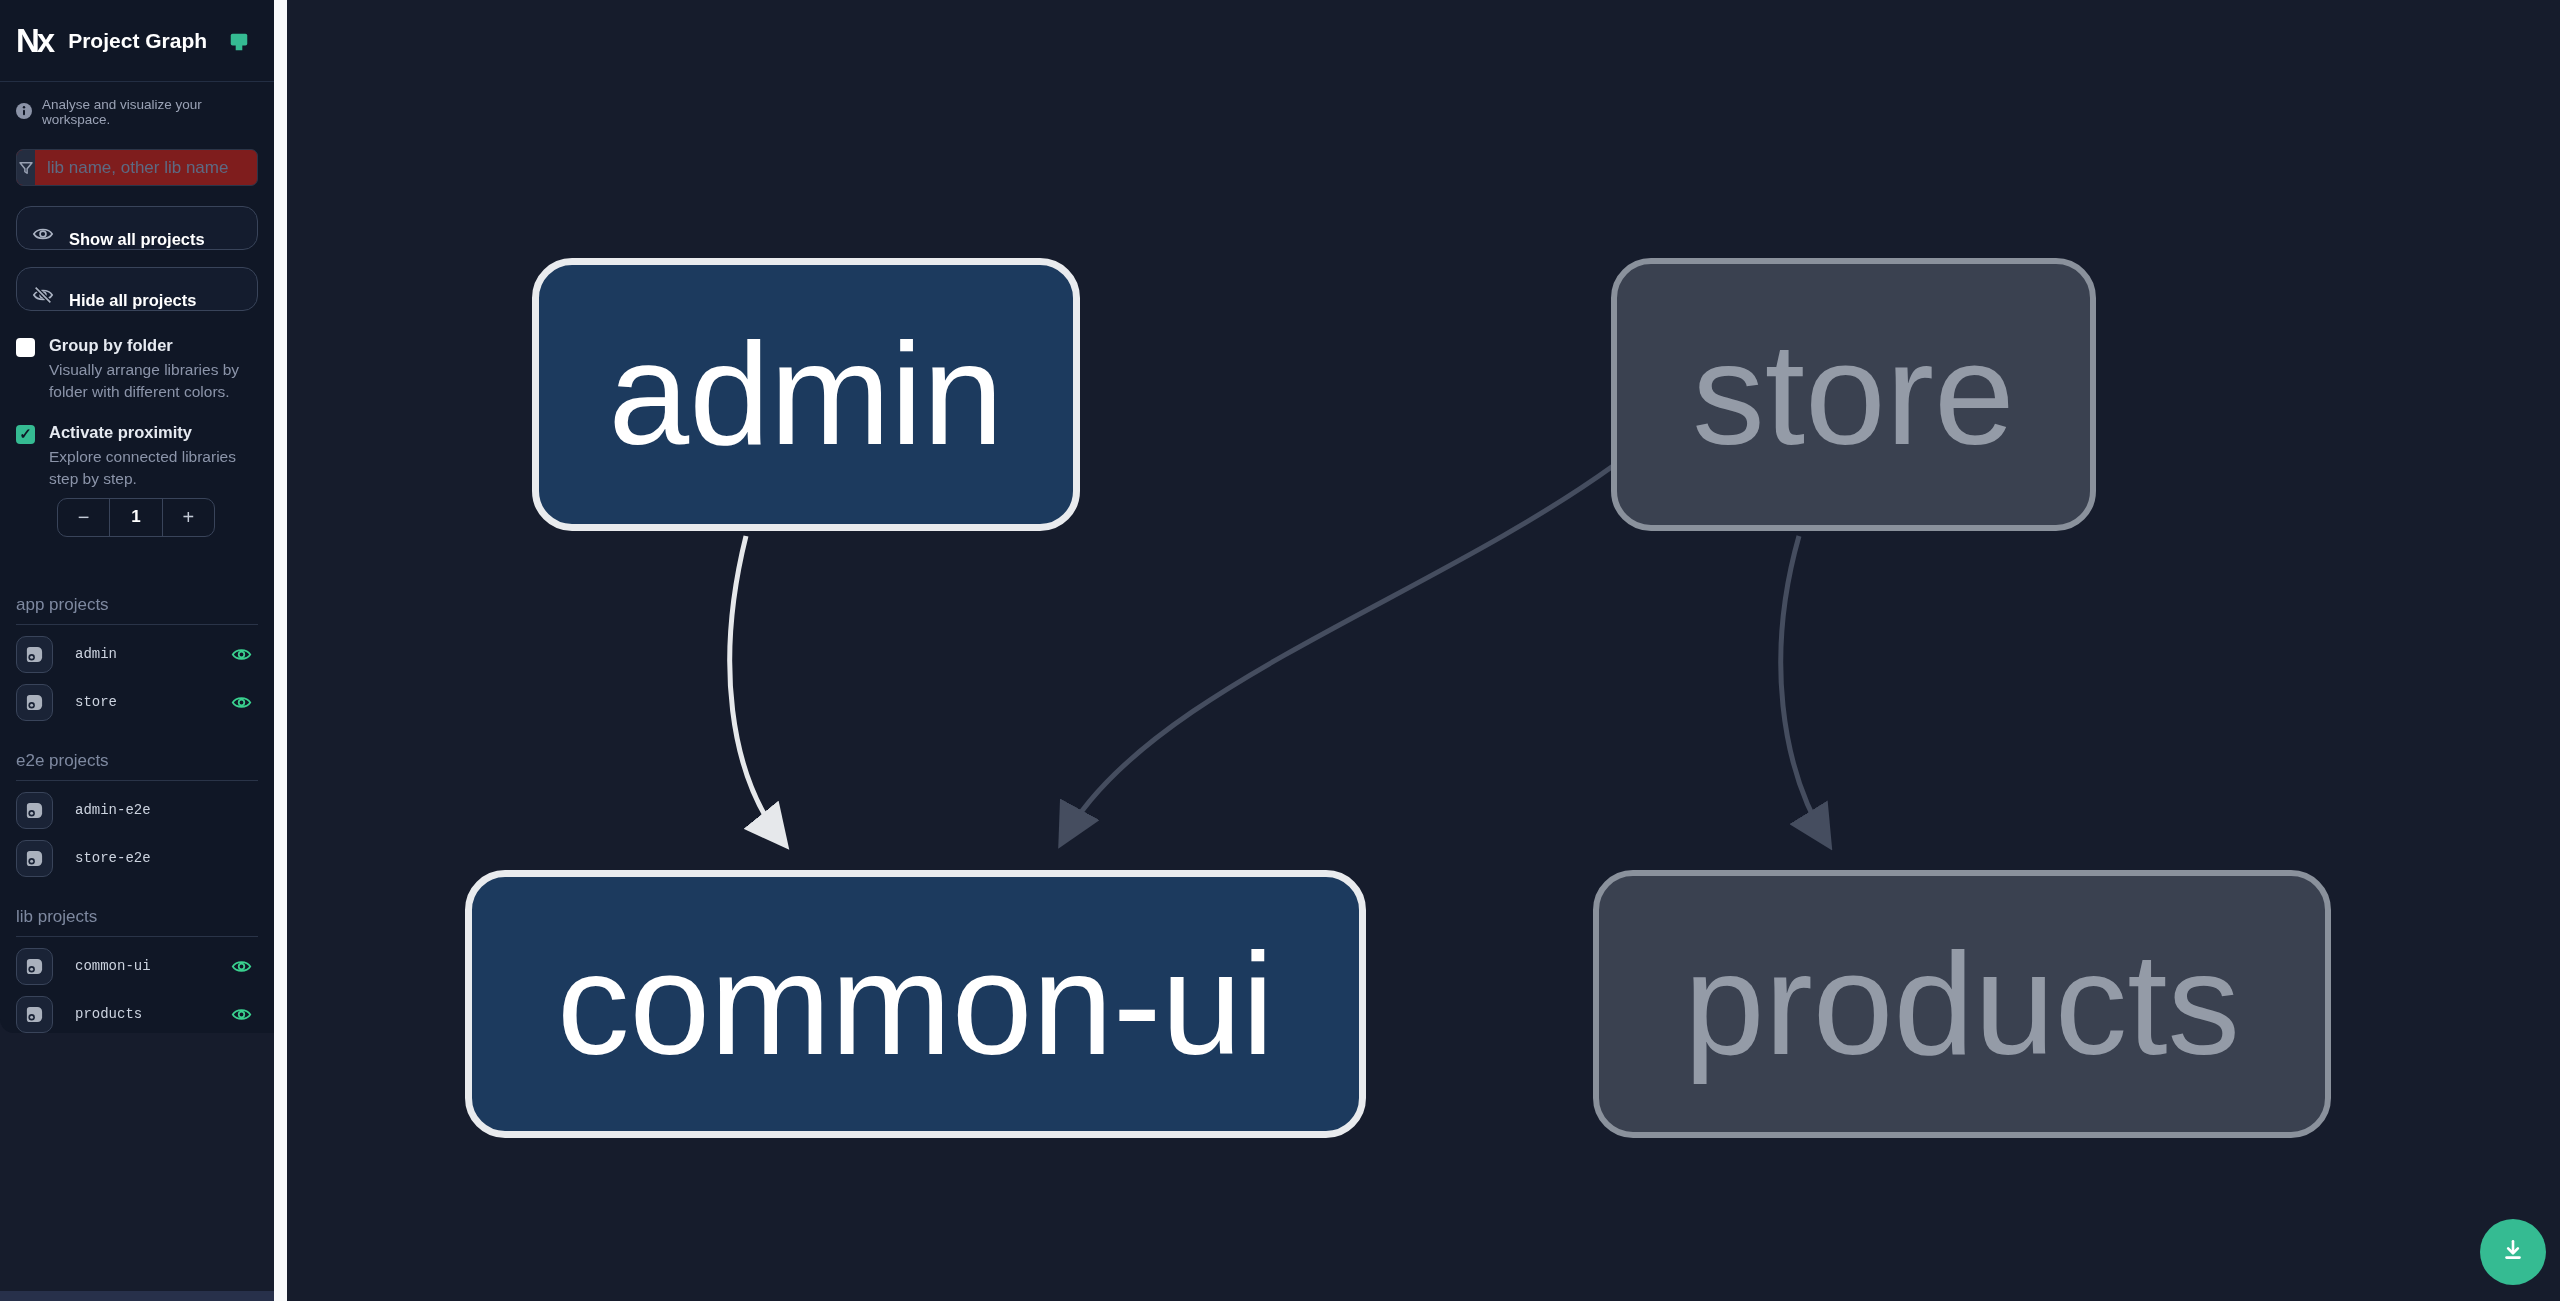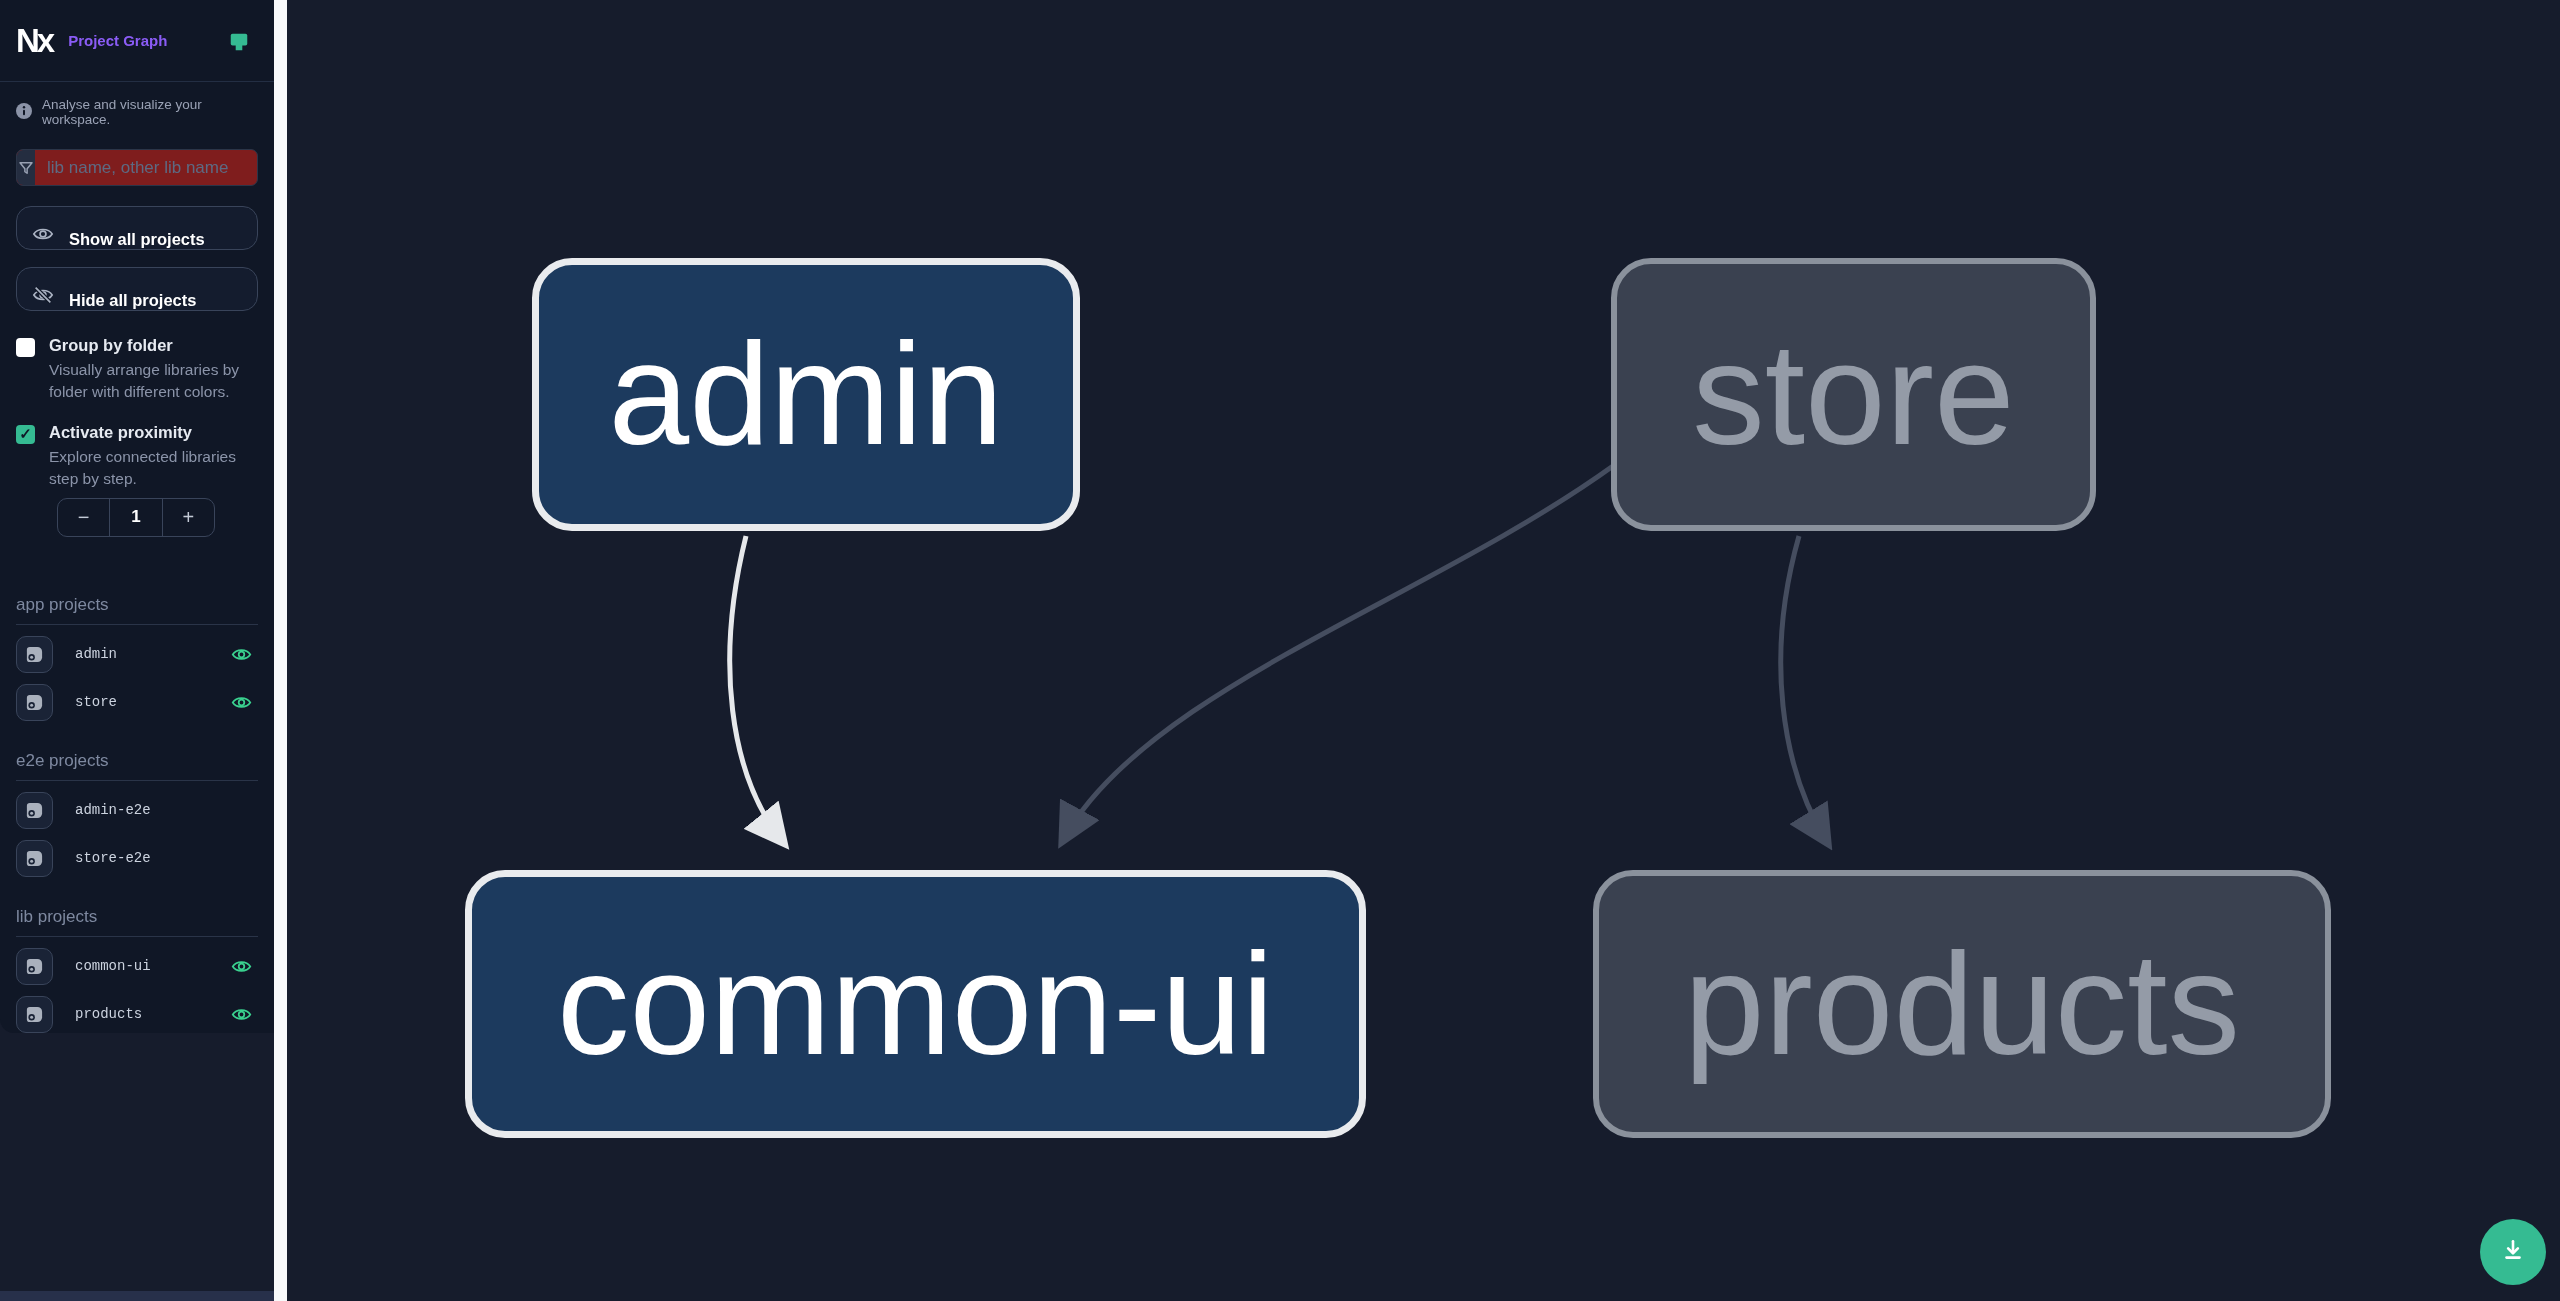--- a/index.html
+++ b/index.html
@@ -6,21 +6,21 @@
   html,body { width:2560px; height:1301px; overflow:hidden; }
   body { background:#161c2c; font-family:"Liberation Sans", sans-serif; position:relative; }
 
   
   .under-sidebar { position:absolute; left:0; bottom:0; width:274px; height:10px; background:#27304a; }
   .sidebar { position:absolute; left:0; top:0; width:274px; height:1033px; background:#101726;
              border-bottom-left-radius:14px; z-index:2; display:flex; flex-direction:column; }
   .sb-header { height:82px; flex:0 0 82px; display:flex; align-items:center; padding:0 16px;
                border-bottom:1px solid #232e43; }
   .nx-logo { color:#fff; font-weight:800; font-size:33px; letter-spacing:-3px; margin-right:16px; }
-  .sb-title { color:#8b5cf6; font-weight:700; font-size:15px; }
+  .sb-title { color:#ffffff; font-weight:700; font-size:21px; }
   .monitor-wrap { margin-left:auto; margin-right:8px; display:flex; }
 
   .banner { display:flex; align-items:center; gap:10px; padding:15px 5px 10px 16px;
             color:#9aa2b5; font-size:13.5px; }
 
   .search-box { margin:12px 16px 20px 16px; height:38px; display:flex; align-items:stretch;
                 border:1px solid #2b3548; border-radius:7px; overflow:hidden; background:#7f1d1d; }
   .search-icon-cell { width:40px; background:#242d40; display:flex; align-items:center; justify-content:center; }
   .search-box input { flex:1; background:transparent; border:none; outline:none; color:#cfd6e3;
                       font-size:17px; padding:0 12px; font-family:"Liberation Sans", sans-serif; }

